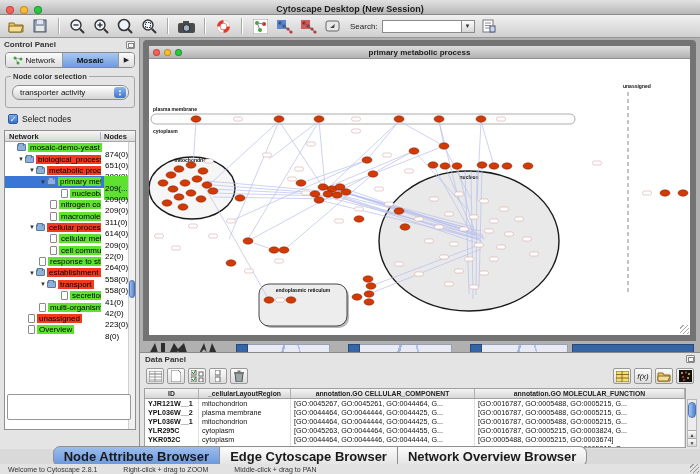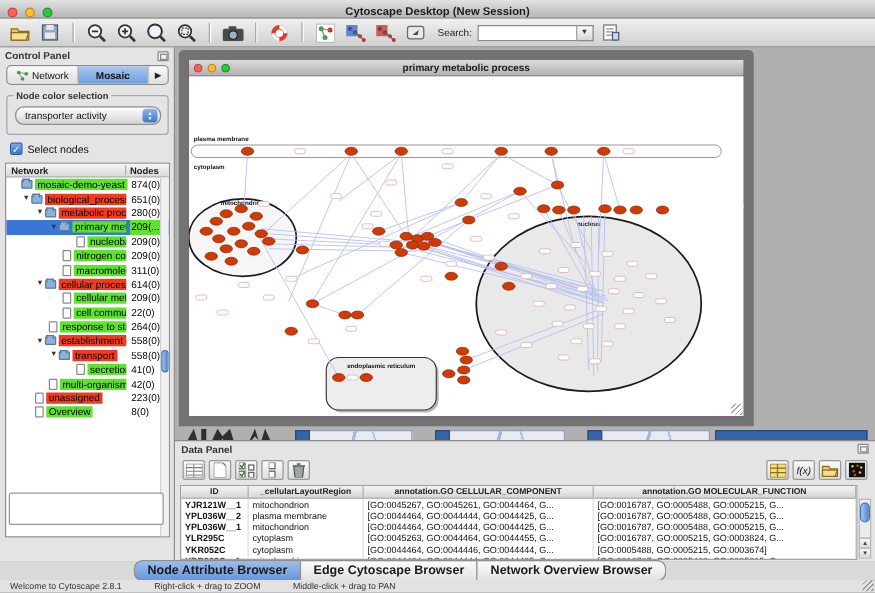--- a/index.html
+++ b/index.html
@@ -59,29 +59,29 @@
   #tree-head .div { position:absolute; left:95px; top:1px; bottom:1px; width:1px; background:#b0b0b0; }
   .trow { position:relative; height:11.4px; display:flex; align-items:center; font-size:8px; white-space:nowrap; }
   .trow.sel { background:#3a76d6; }
   .texp { font-size:6px; color:#333; width:8px; text-align:center; flex:0 0 auto; }
   .tico-folder { width:9px; height:7px; background:#8fb0d8; border:1px solid #5a7a9c; border-radius:1px; position:relative; flex:0 0 auto; }
   .tico-folder:before { content:""; position:absolute; left:0; top:-2px; width:4px; height:2px; background:#8fb0d8; border:1px solid #5a7a9c; border-bottom:none; }
   .tico-page { width:7px; height:9px; background:#fff; border:1px solid #8a8a8a; border-radius:1px; flex:0 0 auto; }
   .tlabel { margin-left:2px; padding:0 2px; color:#000; overflow:hidden; }
   .tlabel.green { background:#5fe22f; }
   .tlabel.red { background:#f43a1e; }
-  .tnodes { position:absolute; left:99px; top:0; height:100%; display:flex; align-items:center; font-size:8px; color:#000; padding:0 1px; }
+  .tnodes { position:absolute; left:99px; top:0; height:100%; display:flex; align-items:center; font-size:8px; color:#000; padding:12px 1px; }
   .tnodes.green { background:#5fe22f; }
   #tree-scroll { position:absolute; right:0; top:11px; bottom:0; width:7px; background:#f0f0f0; border-left:1px solid #d0d0d0; }
   #tree-thumb { position:absolute; left:0; top:138px; width:6px; height:18px; border-radius:3px; background:linear-gradient(90deg,#9cc0ee,#5585d2); border:1px solid #4a74ba; }
   #birdseye { position:absolute; left:7px; top:356px; width:124px; height:26px; background:#fff; border:1px solid #979797; border-radius:2px; }
 
   
   #desktop { position:absolute; left:140px; top:38px; width:560px; height:411px; background:#b0b0b0; }
-  #netframe { position:absolute; left:3px; top:2px; width:460px; height:301px; border:8px solid #737373; border-radius:4px 4px 0 0; background:#701a75; overflow:hidden; }
+  #netframe { position:absolute; left:3px; top:2px; width:553px; height:301px; border:6px solid #737373; border-radius:4px 4px 0 0; background:#0ea5e9; overflow:hidden; }
   #net-titlebar { height:13px; background:linear-gradient(#dcdcdc,#b2b2b2); border-bottom:1px solid #909090; display:flex; align-items:center; position:relative; }
   #net-titlebar .tl { width:7px; height:7px; margin-left:4px; }
   #net-titlebar .title { position:absolute; left:0; right:0; text-align:center; font-size:8px; font-weight:bold; color:#1a1a1a; }
   #net-canvas-wrap { position:absolute; left:0; top:13px; right:0; bottom:0; background:#fff; }
   #net-grip { position:absolute; right:1px; bottom:1px; width:9px; height:9px;
     background:repeating-linear-gradient(135deg,transparent 0 2px,#aaa 2px 3px); }
 
   
   #behindstrip { position:absolute; left:0; top:305px; width:560px; height:13px; }
   .bs-glyph { position:absolute; left:6px; top:0; }
@@ -104,21 +104,21 @@
   .dtr div { font-size:7.2px; color:#111; padding-left:3px; border-right:1px solid #e0e0e0; overflow:hidden; white-space:nowrap; line-height:9px; }
   .dtr div.idc { font-weight:bold; }
   .cw0{width:54px;flex:0 0 auto}.cw1{width:92px;flex:0 0 auto}.cw2{width:184px;flex:0 0 auto}.cw3{flex:1}
   #dp-scroll { position:absolute; right:3px; top:46px; bottom:2px; width:10px; background:#ececec; border:1px solid #b8b8b8; }
   #dp-thumb { position:absolute; left:0; top:2px; width:8px; height:16px; border-radius:4px; background:linear-gradient(90deg,#a6c6f0,#4f82d0); border:1px solid #4a74ba; }
   .dp-arr { position:absolute; left:0; width:8px; height:8px; background:linear-gradient(#fafafa,#d8d8d8); border-top:1px solid #aaa; font-size:5px; text-align:center; line-height:8px; color:#444; }
 
   
   #bottomtabs { position:absolute; left:0; top:449px; width:700px; height:15px; background:#d9d9d9; display:flex; align-items:center; justify-content:center; }
   #bottomtabs .wrap { display:flex; transform:translateX(-30px); }
-  .btab { font-size:10px; font-weight:bold; color:#1a1a1a; padding:2px 10px; background:linear-gradient(#fcfcfc,#e2e2e2); border:1px solid #8f8f8f; border-left:none; }
+  .btab { font-size:13px; font-weight:bold; color:#1a1a1a; padding:2px 10px; background:linear-gradient(#fcfcfc,#e2e2e2); border:1px solid #8f8f8f; border-left:none; }
   .btab:first-child { border-left:1px solid #8f8f8f; border-radius:7px 0 0 7px; }
   .btab:last-child { border-radius:0 7px 7px 0; }
   .btab.sel { background:linear-gradient(#9cbdec,#6795dd); }
   #statusbar { position:absolute; left:0; top:464px; width:700px; height:10px; background:#e2e2e2; display:flex; align-items:center; gap:26px; padding-left:8px; }
   #statusbar span { font-size:7px; color:#333; white-space:nowrap; }
   #win-grip { position:absolute; right:1px; bottom:1px; width:9px; height:9px;
     background:repeating-linear-gradient(135deg,transparent 0 2px,#999 2px 3px); }
 </style>
 </head>
 <body>

